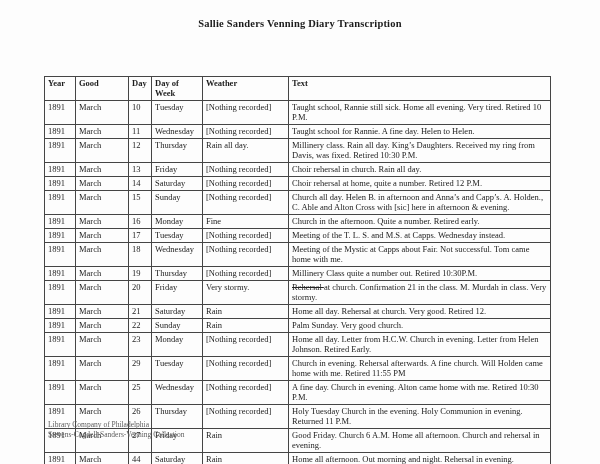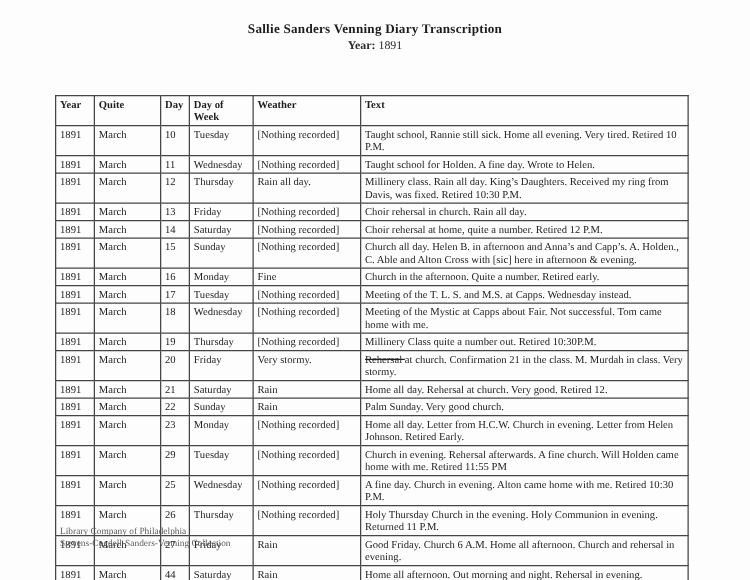--- a/index.html
+++ b/index.html
@@ -59,38 +59,34 @@
     color: #5d5d5d;
   }
 </style>
 </head>
 <body>
 
 <div class="page">
 
   <div class="title">Sallie Sanders Venning Diary Transcription</div>
 
-  <div class="subtitle">
-    <span class="year-label">Year:</span>
-    <span>1891</span>
-  </div>
 
   <table class="diary">
     <colgroup>
       <col style="width:31px">
       <col style="width:53px">
       <col style="width:23px">
       <col style="width:51px">
       <col style="width:86px">
       <col style="width:262px">
     </colgroup>
     <thead>
       <tr>
           <th>Year</th>
-          <th>Quite</th>
+          <th>Good</th>
           <th>Day</th>
           <th>Day of Week</th>
           <th>Weather</th>
           <th>Text</th>
         </tr>
     </thead>
     <tbody>
         <tr>
           <td>1891</td>
           <td>March</td>
@@ -98,21 +94,21 @@
           <td>Tuesday</td>
           <td>[Nothing recorded]</td>
           <td><span>Taught school, Rannie still sick. Home all evening. Very tired. Retired 10 P.M.</span></td>
         </tr>
         <tr>
           <td>1891</td>
           <td>March</td>
           <td>11</td>
           <td>Wednesday</td>
           <td>[Nothing recorded]</td>
-          <td><span>Taught school for Holden. A fine day. Wrote to Helen.</span></td>
+          <td><span>Taught school for Rannie. A fine day. Helen to Helen.</span></td>
         </tr>
         <tr>
           <td>1891</td>
           <td>March</td>
           <td>12</td>
           <td>Thursday</td>
           <td>Rain all day.</td>
           <td><span>Millinery class. Rain all day. King’s Daughters. Received my ring from Davis, was fixed. Retired 10:30 P.M.</span></td>
         </tr>
         <tr>
@@ -218,21 +214,21 @@
           <td>Wednesday</td>
           <td>[Nothing recorded]</td>
           <td><span>A fine day. Church in evening. Alton came home with me. Retired 10:30 P.M.</span></td>
         </tr>
         <tr>
           <td>1891</td>
           <td>March</td>
           <td>26</td>
           <td>Thursday</td>
           <td>[Nothing recorded]</td>
-          <td><span>Holy Thursday Church in the evening. Holy Communion in evening. Returned 11 P.M.</span></td>
+          <td><span>Holy Tuesday Church in the evening. Holy Communion in evening. Returned 11 P.M.</span></td>
         </tr>
         <tr>
           <td>1891</td>
           <td>March</td>
           <td>27</td>
           <td>Friday</td>
           <td>Rain</td>
           <td><span>Good Friday. Church 6 A.M. Home all afternoon. Church and rehersal in evening.</span></td>
         </tr>
         <tr>

